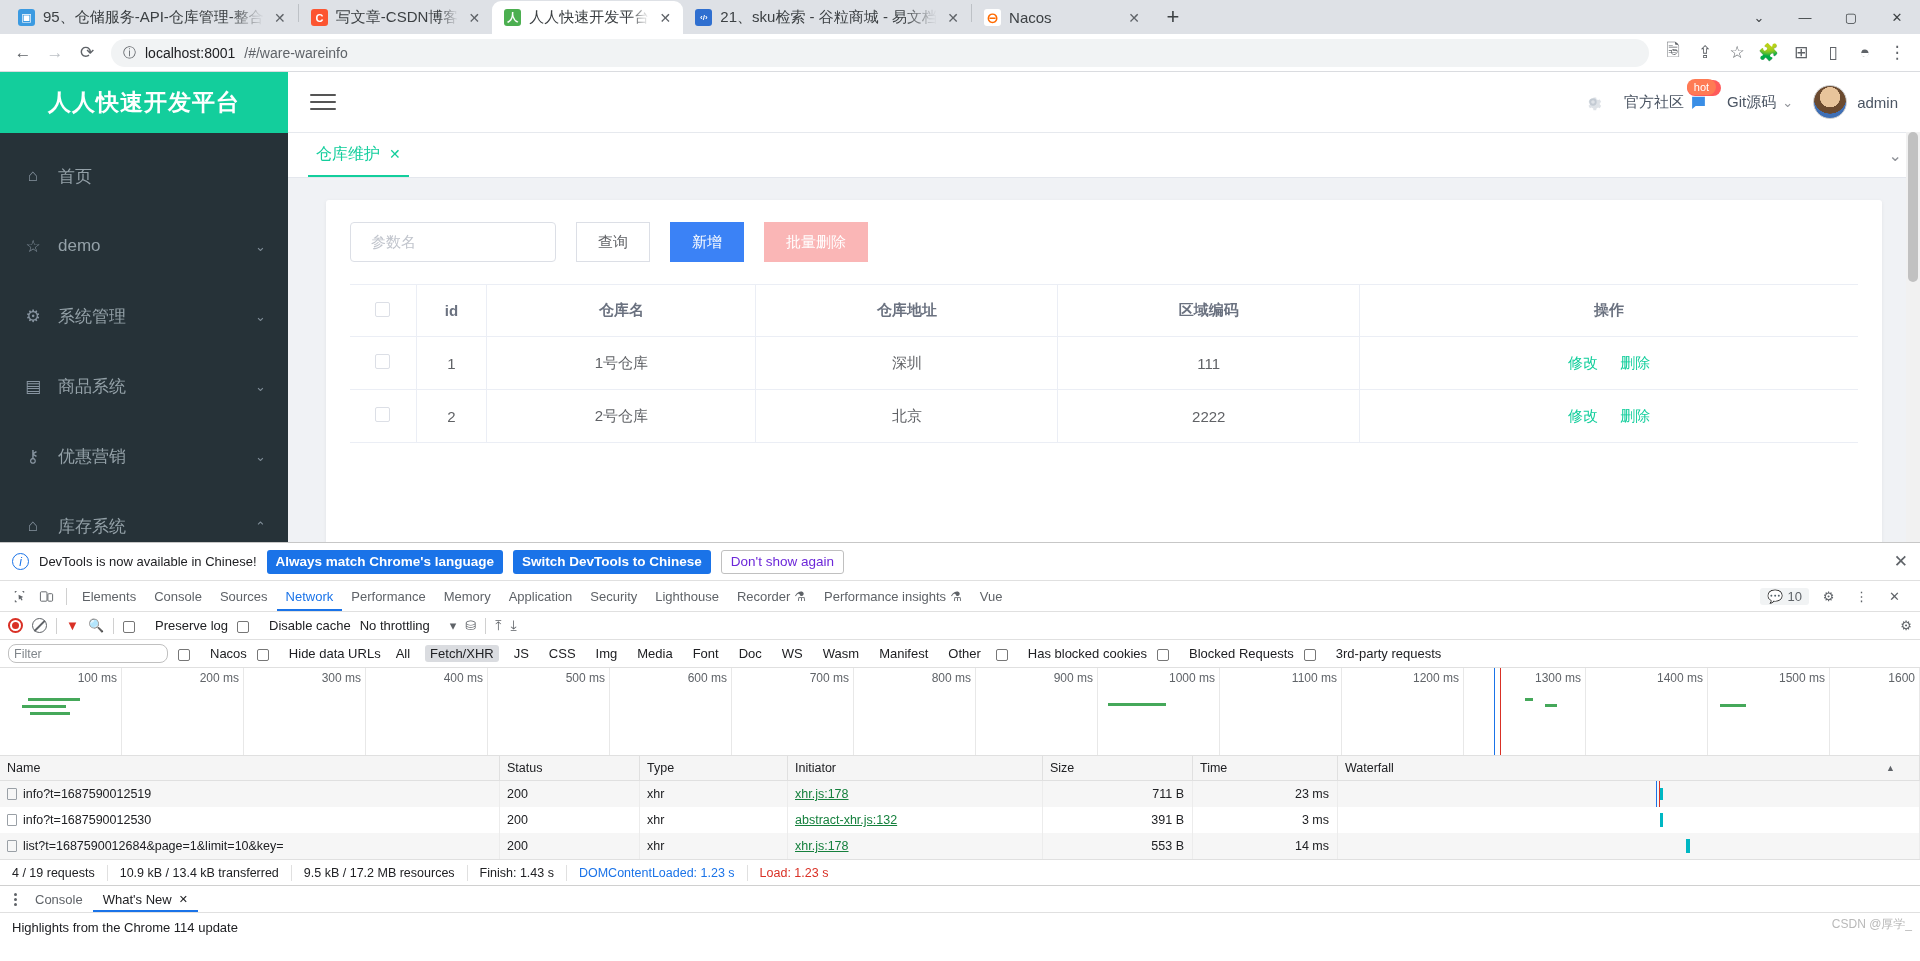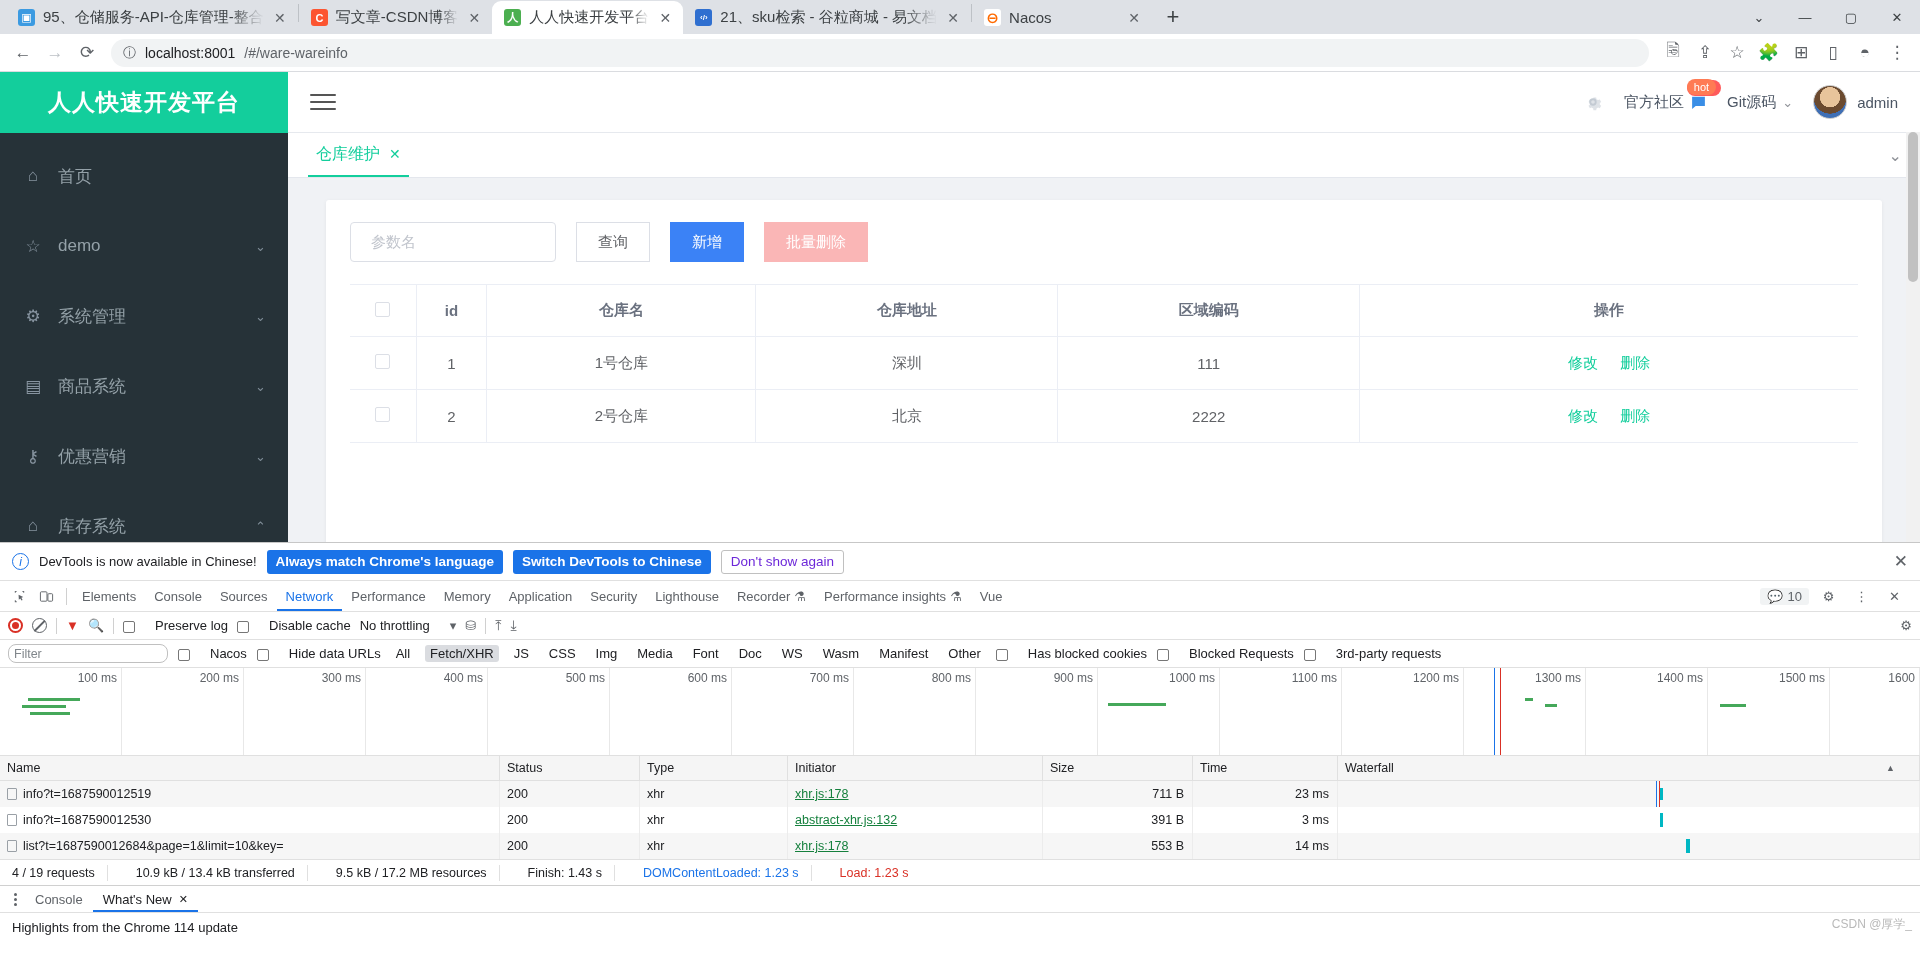--- a/index.html
+++ b/index.html
@@ -197,21 +197,21 @@
   .req-row.alt { background: #f6f6f6; }
   .req-row > div { padding-left: 7px; height: 26px; line-height: 26px; border-right: 1px solid #ececec; overflow:hidden; white-space:nowrap;}
   .c-name { width: 500px; display: flex; align-items: center; gap: 6px; }
   .c-status { width: 140px; } .c-type { width: 148px; } .c-init { width: 255px; }
   .c-size { width: 150px; text-align: right; padding-right: 8px !important; }
   .c-time { width: 145px; text-align: right; padding-right: 8px !important; }
   .c-wf { flex: 1; position: relative; }
   .doc-ic { width: 10px; height: 12px; border: 1px solid #9aa0a6; border-radius: 1px; flex: none; }
   .init-link { color: #15803d; text-decoration: underline; }
 
-  .dt-summary { height: 26px; display: flex; align-items: center; gap: 16px;
+  .dt-summary { height: 26px; display: flex; align-items: center; gap: 0;
                 border-top: 1px solid #e0e0e0; font-size: 12.5px; color: #202124; }
   .dt-summary > span { padding: 0 12px; border-right: 1px solid #e0e0e0; height: 16px; line-height: 16px; }
   .dt-summary > span:last-child { border-right: none; }
   .blue-t { color: #1a73e8; } .red-t { color: #d93025; }
 
   .drawer { border-top: 1px solid #d0d0d0; height: 58px; }
   .drawer-tabs { height: 27px; display: flex; align-items: center; gap: 0; padding: 0 6px;
                  border-bottom: 1px solid #e0e0e0; }
   .dw-tab { padding: 0 10px; height: 26px; display: flex; align-items: center; gap: 7px; color: #5f6368; }
   .dw-tab.active { color: #202124; box-shadow: inset 0 -2px 0 #1a73e8; }

